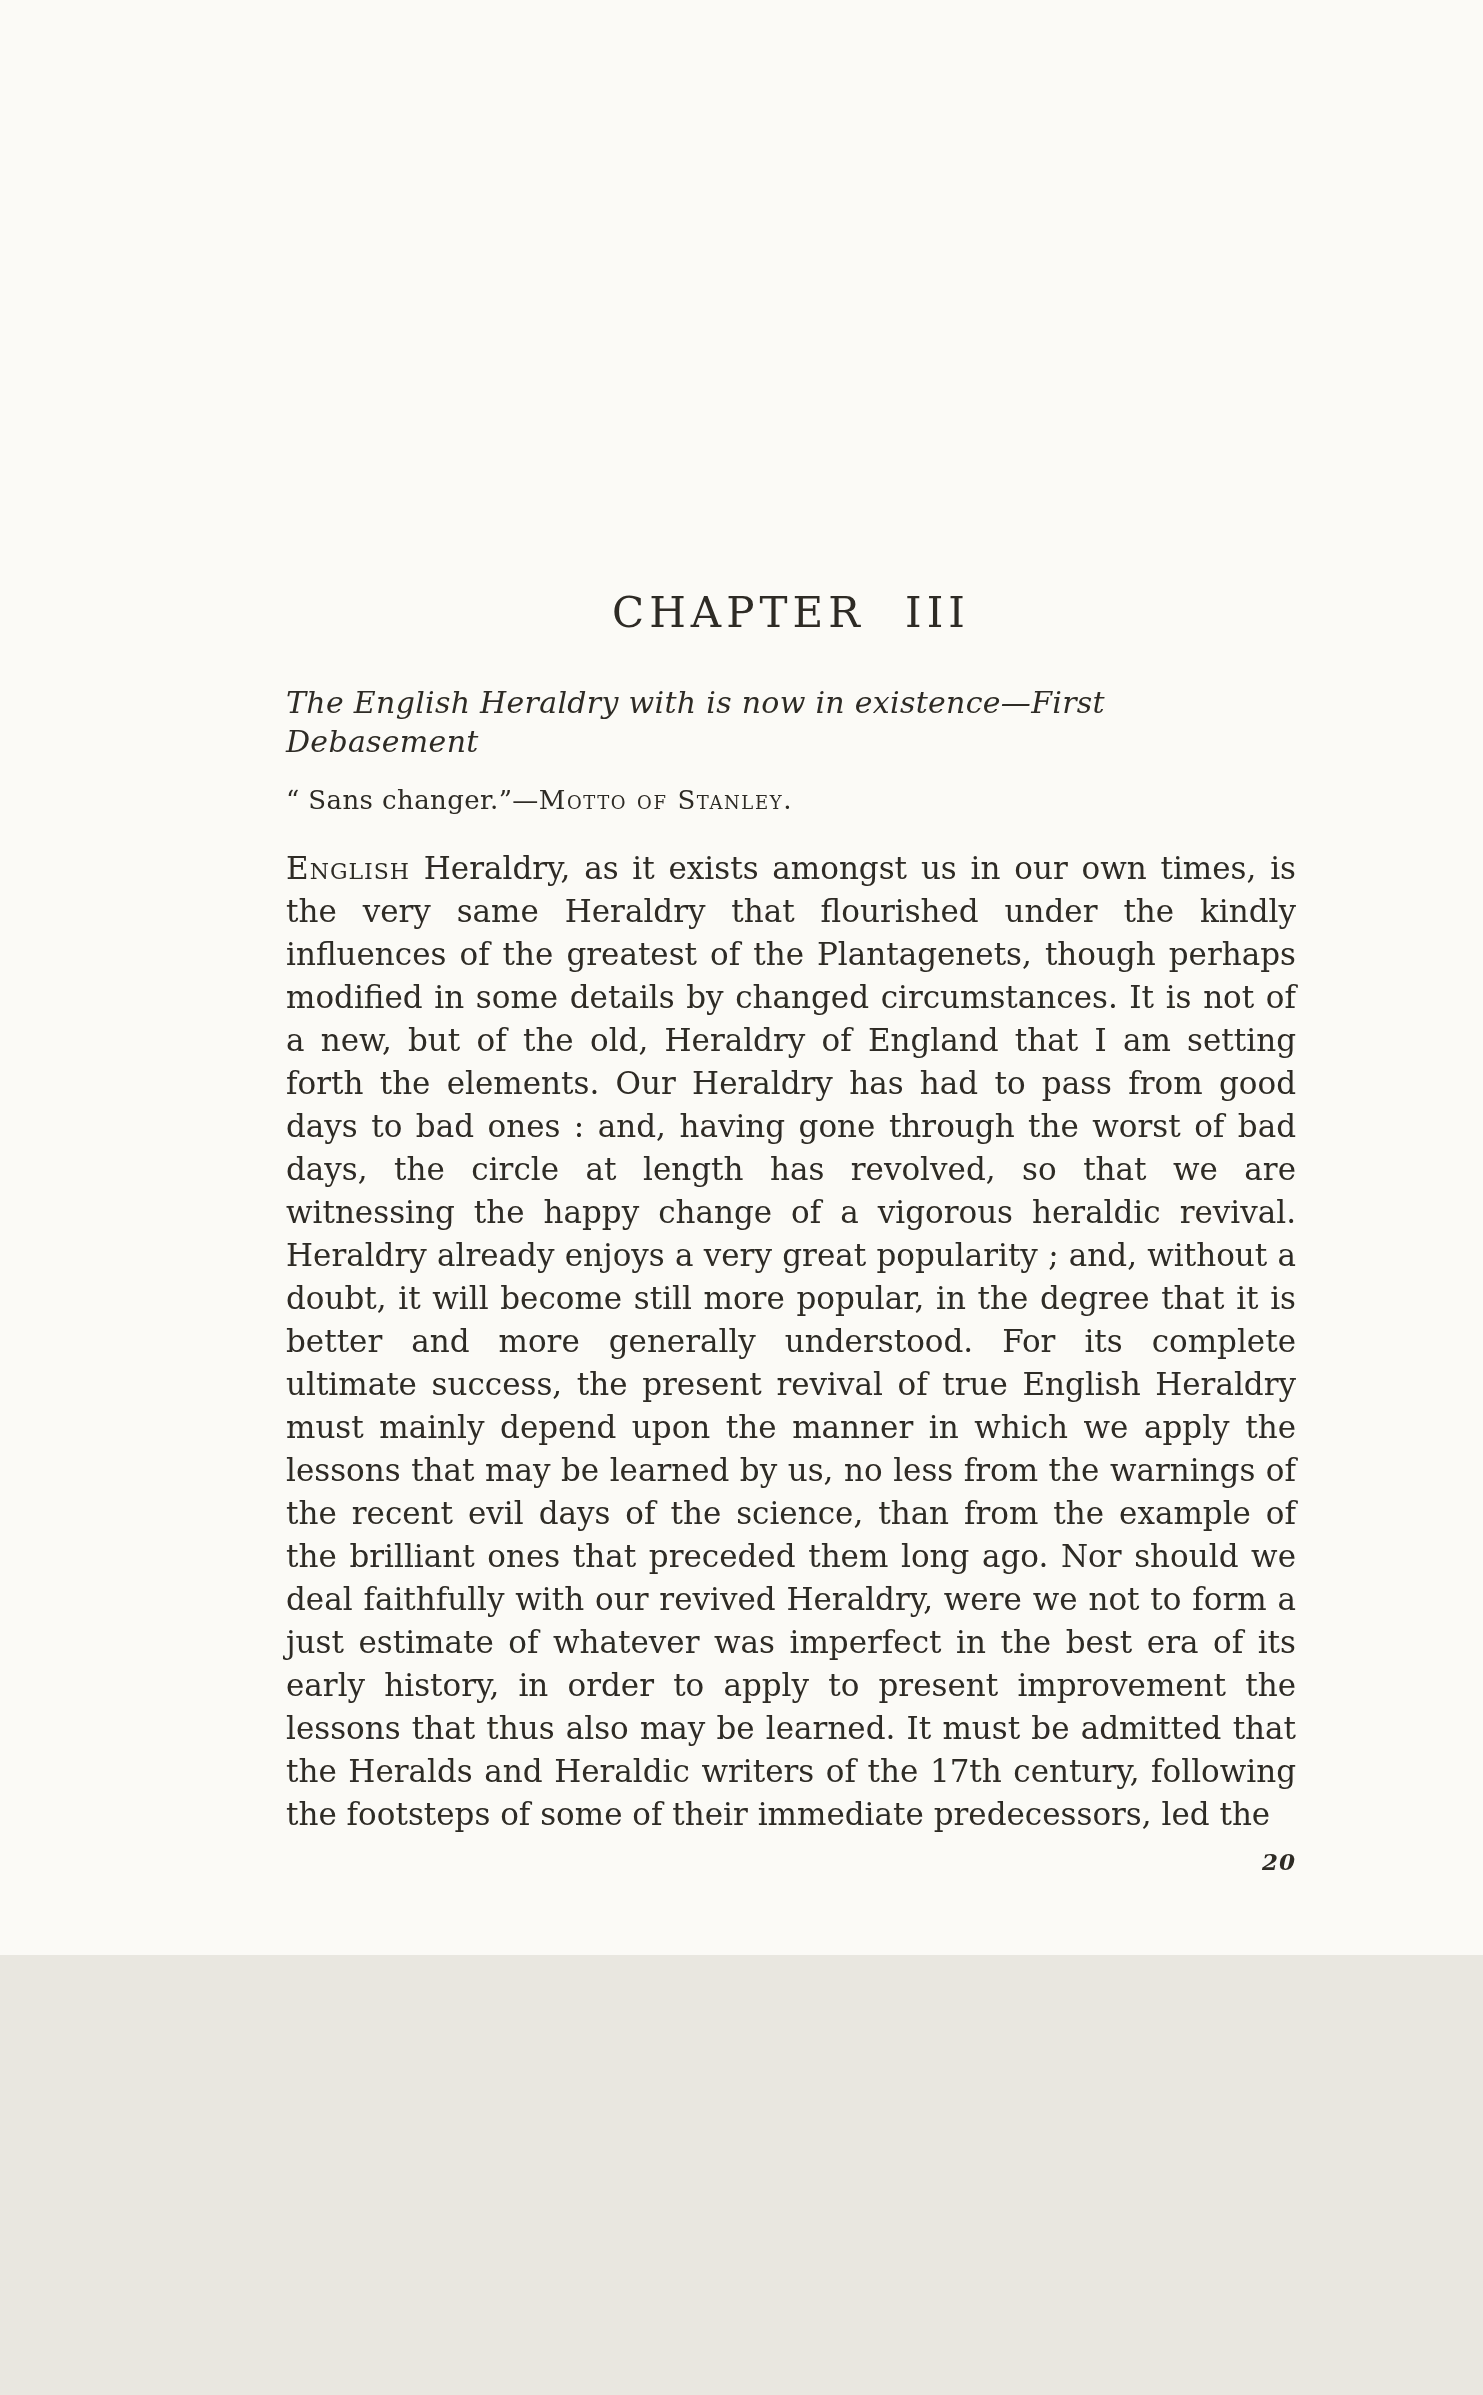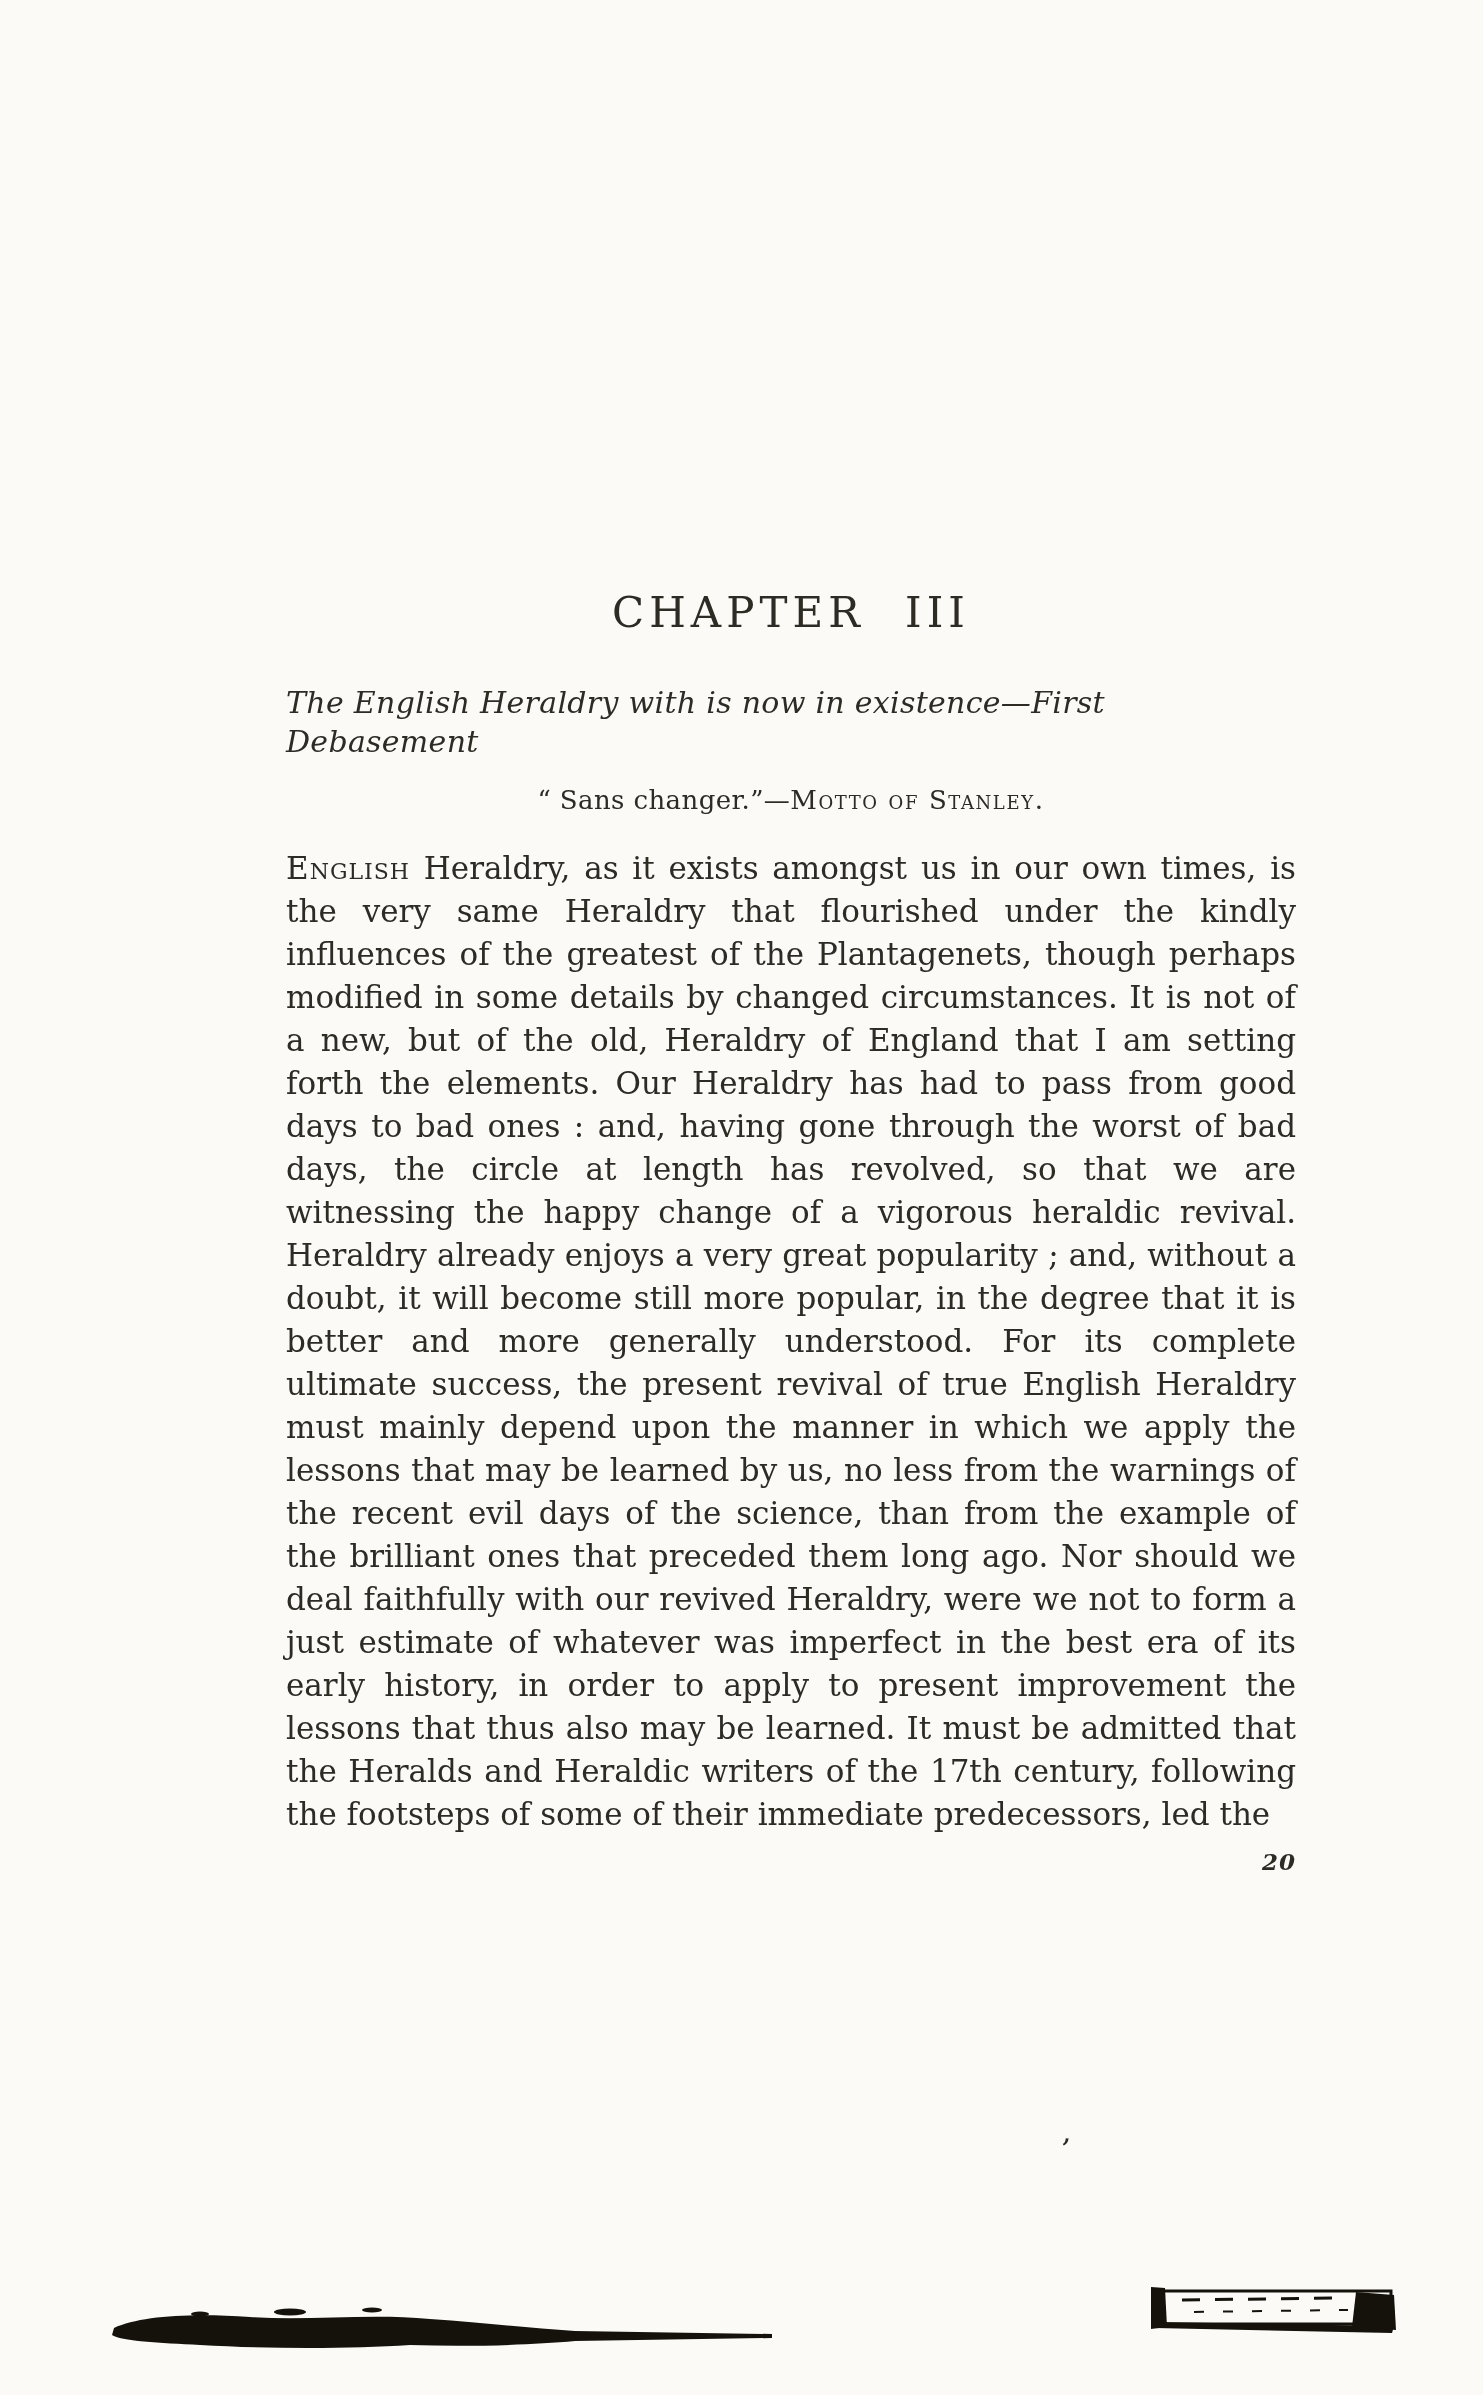--- a/index.html
+++ b/index.html
@@ -4,21 +4,21 @@
 <style>
   :root {
     --paper: #fbfaf6;
     --ink: #2e2b25;
   }
   * { box-sizing: border-box; }
   html, body { margin: 0; padding: 0; background: #e9e7e0; }
   .page {
     position: relative;
     width: 1483px;
-    height: 2395px;
+    height: 1955px;
     margin: 0 auto;
     background: var(--paper);
     overflow: hidden;
     font-family: "DejaVu Serif", "Liberation Serif", serif;
     color: var(--ink);
   }
   .content {
     position: absolute;
     left: 286px;
     top: 588px;
@@ -35,21 +35,21 @@
   .summary {
     font-style: italic;
     font-size: 30px;
     line-height: 39px;
     padding-left: 66px;
     margin: 0 0 24px 0;
     letter-spacing: 0.3px;
   }
   .summary .l1 { margin-left: -66px; }
   .motto {
-    text-align: center;
+    text-align: left;
     font-size: 26px;
     margin: 0 0 32px 0;
     letter-spacing: 0.4px;
   }
   .smallcaps {
     font-variant: small-caps;
     letter-spacing: 1.6px;
   }
   .body-text {
     font-size: 31px;

